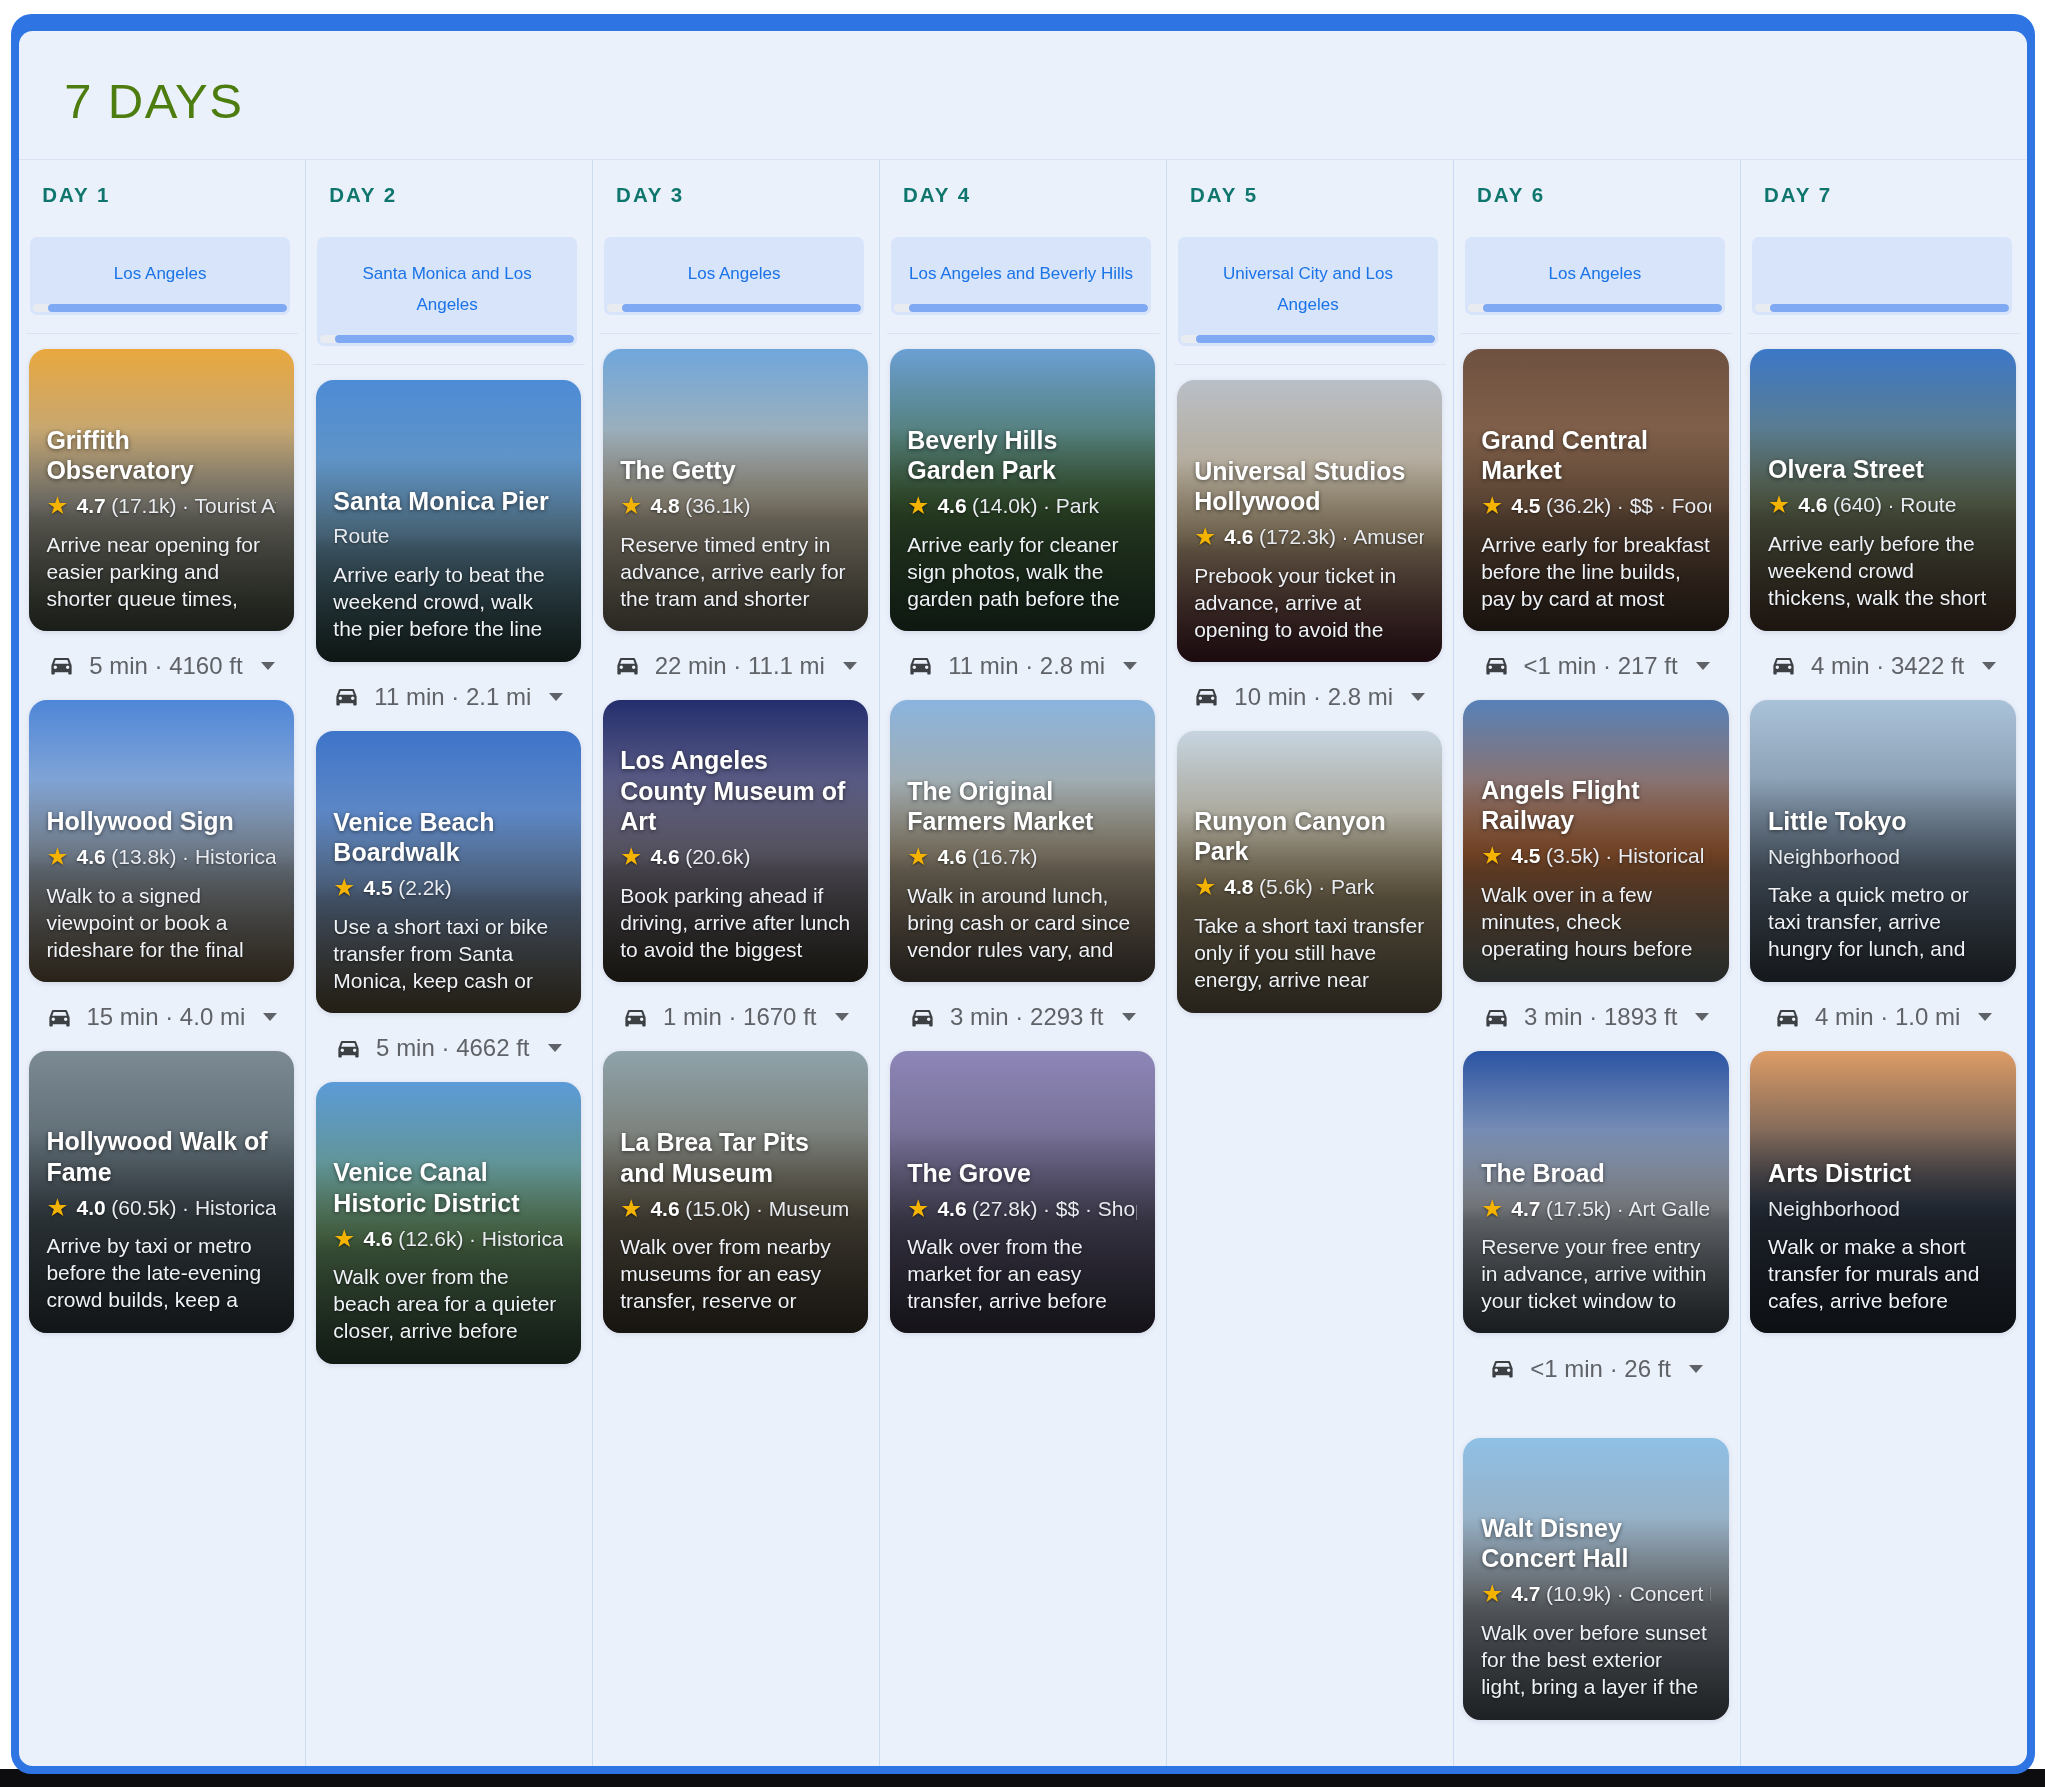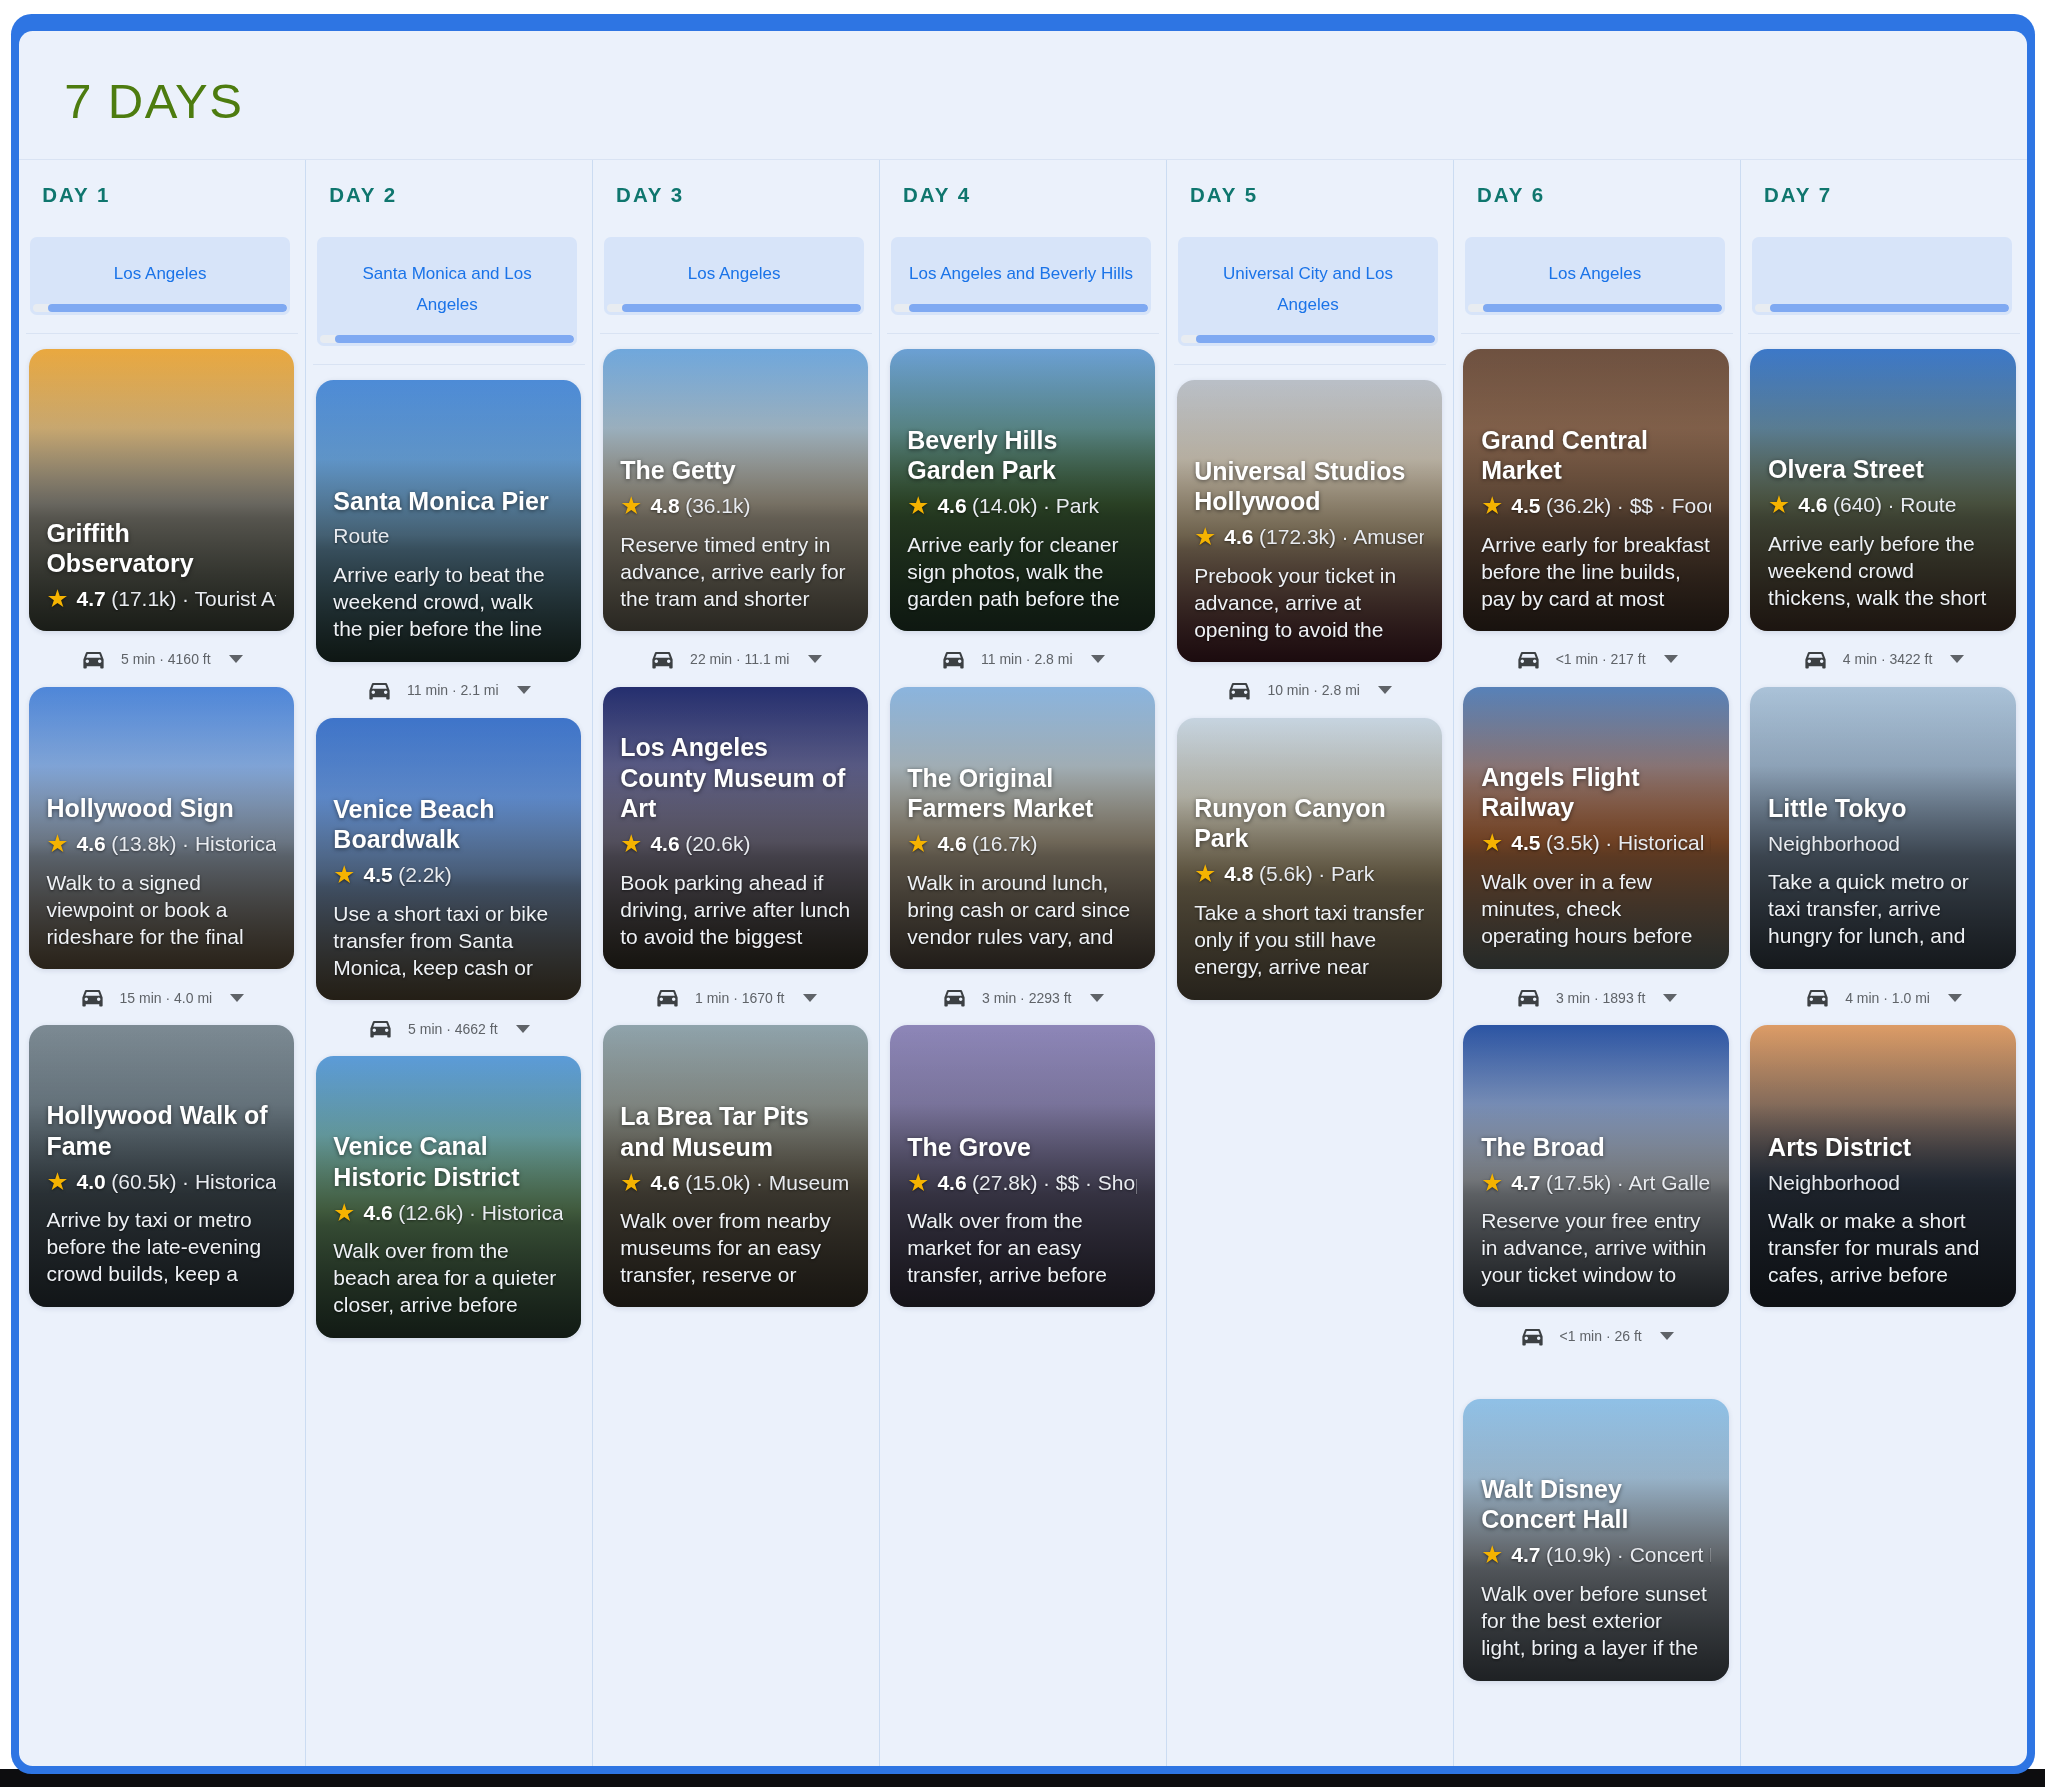--- a/index.html
+++ b/index.html
@@ -26,21 +26,21 @@
         padding:0 17.7px 19px 17.7px;box-sizing:border-box;
         background:linear-gradient(180deg,rgba(0,0,0,0) 0%,rgba(0,0,0,0.04) 28%,rgba(0,0,0,0.50) 60%,rgba(0,0,0,0.70) 100%);}
   .card-title{color:#ffffff;font-size:25px;font-weight:600;line-height:1.22;text-shadow:0 1.4px 4.1px rgba(0,0,0,0.55);}
   .rating-row{display:flex;align-items:center;margin-top:8.2px;white-space:nowrap;overflow:hidden;
         color:#e8ebf0;font-size:21px;text-shadow:0 0.7px 2.7px rgba(0,0,0,0.55);}
   .star{color:#f5b301;font-size:24.5px;margin-right:8.2px;line-height:1;}
   .rating-num{color:#ffffff;font-weight:700;margin-right:5.5px;}
   .subtitle-row{color:#e8ebf0;font-size:21px;margin-top:8.2px;text-shadow:0 0.7px 2.7px rgba(0,0,0,0.55);}
   .card-desc{margin-top:12.3px;color:#eef1f5;font-size:21px;line-height:27px;max-height:82px;overflow:hidden;
         text-shadow:0 0.7px 2.7px rgba(0,0,0,0.6);}
-  .transit{height:55px;display:flex;align-items:center;justify-content:center;gap:14px;color:#5f6368;font-size:14px;cursor:pointer;}
+  .transit{height:68px;display:flex;align-items:center;justify-content:center;gap:14px;color:#5f6368;font-size:24px;cursor:pointer;}
   .transit svg{flex:0 0 auto;}
   .caret{width:0;height:0;border-left:7.5px solid transparent;border-right:7.5px solid transparent;border-top:8.9px solid #5f6368;margin-left:4.1px;}
 </style>
 </head>
 <body>
 
 <div class="stage">
   <div class="bottom-black"></div>
   <div class="window">
     <div class="content">
@@ -57,20 +57,21 @@
             <div class="cards">
               <div class="card" style="background: linear-gradient(rgb(233, 168, 63) 0%, rgb(183, 179, 166) 55%, rgb(87, 96, 79) 100%);">
                 <div class="card-overlay">
                   <div class="card-title">Griffith Observatory</div>
                   <div class="rating-row">
                     <span class="star">★</span>
                     <span class="rating-num">4.7</span>
                     <span>(17.1k)</span>
                     <span style="margin-left: 5.5px;">· Tourist Attrac…</span>
                   </div>
+                  <div class="card-desc">Arrive near opening for easier parking and shorter queue times,</div>
                 </div>
               </div>
               <div class="transit">
                 <svg viewBox="0 0 24 24" width="27" height="27">
                   <path d="M18.9 6.4c-.2-.6-.8-1-1.4-1H6.5c-.6 0-1.2.4-1.4 1L3 12v7c0 .6.4 1 1 1h1c.6 0 1-.4 1-1v-1h12v1c0 .6.4 1 1 1h1c.6 0 1-.4 1-1v-7l-2.1-5.6zM6.8 7h10.4l1.3 3.5H5.5L6.8 7zM6.5 15c-.8 0-1.5-.7-1.5-1.5S5.7 12 6.5 12s1.5.7 1.5 1.5S7.3 15 6.5 15zm11 0c-.8 0-1.5-.7-1.5-1.5s.7-1.5 1.5-1.5 1.5.7 1.5 1.5-.7 1.5-1.5 1.5z" fill="#3c4043"></path>
                 </svg>
                 <span>5 min · 4160 ft</span>
                 <span class="caret"></span>
               </div>
               <div class="card" style="background: linear-gradient(rgb(78, 134, 216) 0%, rgb(184, 204, 228) 55%, rgb(138, 115, 84) 100%);">

